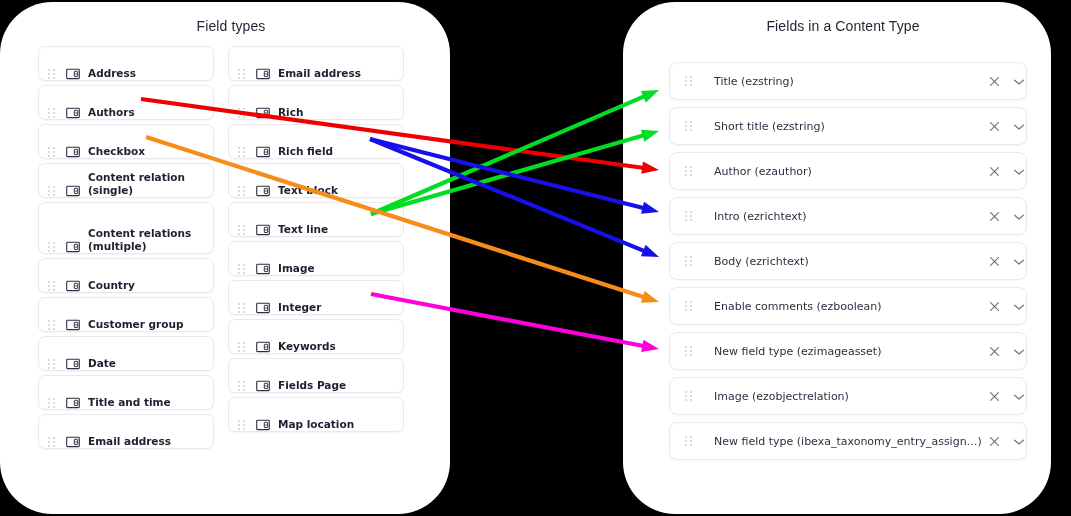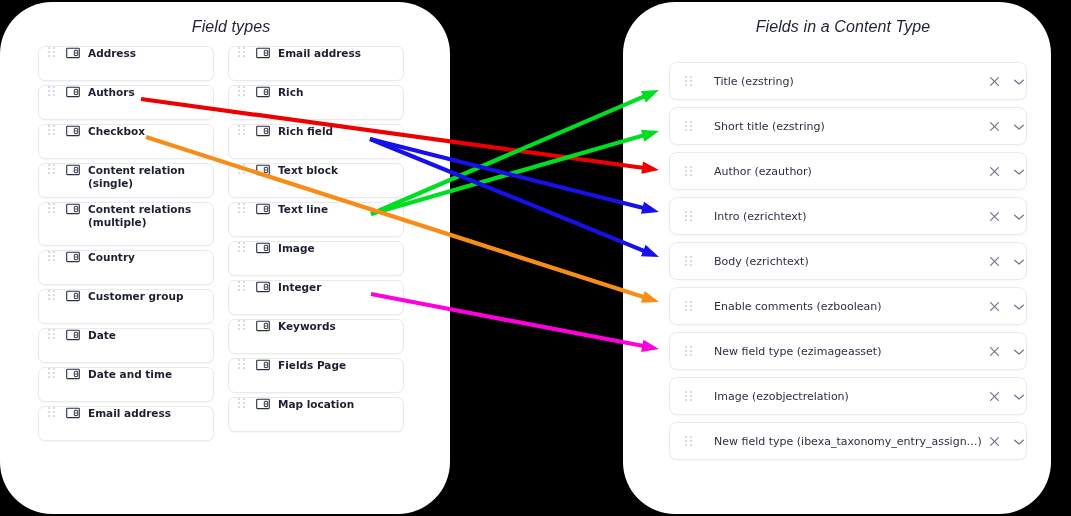--- a/index.html
+++ b/index.html
@@ -32,25 +32,24 @@
   }
   #panel-left  { left: 0px;   top: 2px; width: 450px; height: 512px; }
   #panel-right { left: 623px; top: 2px; width: 428px; height: 512px; }
 
   .panel-title {
     position: absolute;
     top: 16px;
     left: 12px;
     right: 0;
     text-align: center;
-    font-size: 16px;
+    font-size: 14px;
     color: #1f2430;
     font-family: "Liberation Sans", sans-serif;
     letter-spacing: 0.1px;
-    font-style: italic;
   }
   #panel-right .panel-title { text-align: center; }
 
   
   .ft-columns {
     position: absolute;
     top: 44px;
     left: 38px;
     width: 380px;
     display: flex;
@@ -59,25 +58,25 @@
   .ft-col { width: 176px; display: flex; flex-direction: column; }
 
   .ft-card {
     box-sizing: border-box;
     height: 35px;
     margin-bottom: 4px;
     background: #ffffff;
     border: 1px solid #e8eaef;
     border-radius: 7px;
     display: flex;
-    align-items: flex-start;
+    align-items: flex-end;
     padding: 0 8px 0 9px;
     box-shadow: 0 1px 1px rgba(30,40,70,0.035);
   }
-  .ft-card.tall { height: 44px; }
+  .ft-card.tall { height: 52px; }
 
   .ft-label {
     font-family: "DejaVu Sans", sans-serif;
     font-size: 10.5px;
     font-weight: 700;
     color: #1c2030;
     line-height: 13px;
     margin-left: 8px;
     white-space: pre-line;
   }
@@ -282,21 +281,21 @@
               <i></i>
               <i></i>
               <i></i>
               <i></i>
             </span>
             <svg width="14" height="12" viewBox="0 0 14 12" class="ftype-icon">
               <rect x="0.7" y="1.2" width="12.6" height="9.4" rx="0.8" fill="none" stroke="#2b3040" stroke-width="1.1"></rect>
               <rect x="8.3" y="3.3" width="3.4" height="5.3" rx="0.5" fill="none" stroke="#2b3040" stroke-width="1"></rect>
               <line x1="9.1" y1="6" x2="10.9" y2="6" stroke="#2b3040" stroke-width="0.9"></line>
             </svg>
-            <span class="ft-label">Date and time</span>
+            <span class="ft-label">Title and time</span>
           </div>
           <div class="ft-card">
             <span class="handle">
               <i></i>
               <i></i>
               <i></i>
               <i></i>
               <i></i>
               <i></i>
             </span>

